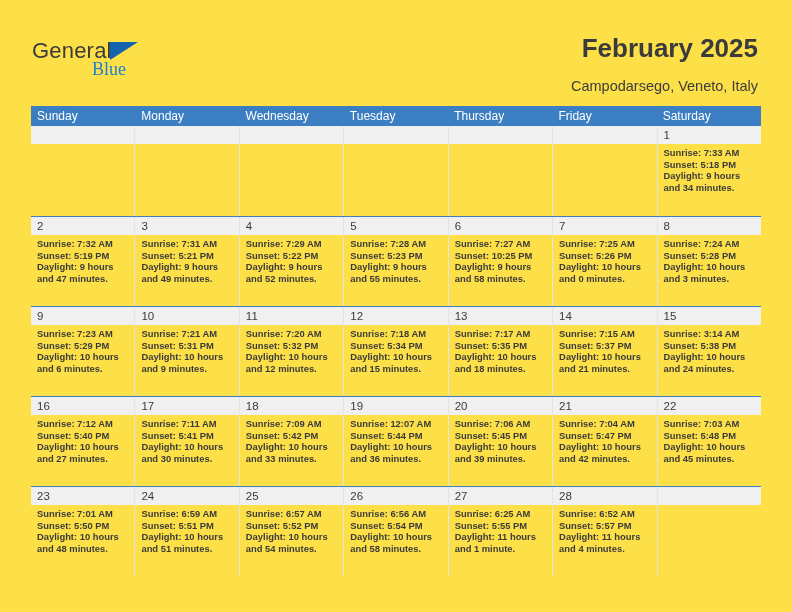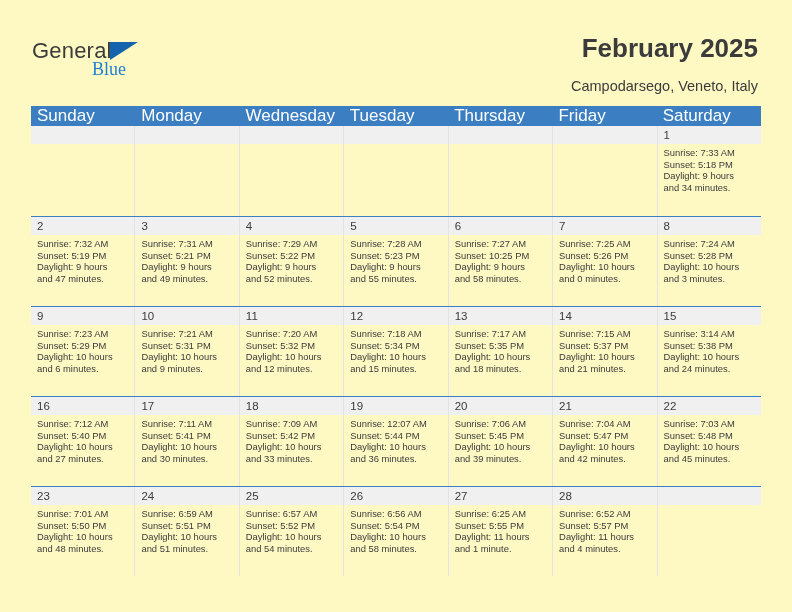--- a/index.html
+++ b/index.html
@@ -11,21 +11,21 @@
     background: #ffffff;
     font-family: "Liberation Sans", sans-serif;
     color: #333333;
     overflow: hidden;
   }
 
   .page {
     position: relative;
     width: 792px;
     height: 612px;
-    background: #fef9c3;
+    background: #fde047;
   }
 
   
   .header {
     position: absolute;
     left: 0;
     top: 0;
     width: 792px;
     height: 100px;
   }
@@ -95,21 +95,21 @@
 
   .dow-row {
     display: flex;
     width: 730px;
     height: 20px;
     background: #3b7ec1;
   }
   .dow {
     flex: 1 1 0;
     color: #ffffff;
-    font-size: 17px;
+    font-size: 12px;
     line-height: 20px;
     padding-left: 6px;
     white-space: nowrap;
   }
 
   .week {
     display: flex;
     width: 730px;
     height: 90px;
     border-top: 1px solid #3b7ec1;
@@ -131,20 +131,21 @@
     padding-left: 6px;
     font-size: 11.5px;
     line-height: 18px;
     color: #3b3b3b;
   }
   .cell-body {
     padding: 3px 5px 0 6px;
     font-size: 9.4px;
     line-height: 11.6px;
     color: #3b3b3b;
+    font-weight: bold;
   }
   .cell-body div { white-space: nowrap; }
 </style>
 </head>
 <body>
 
 <div class="page">
 
   <div class="header">
 

